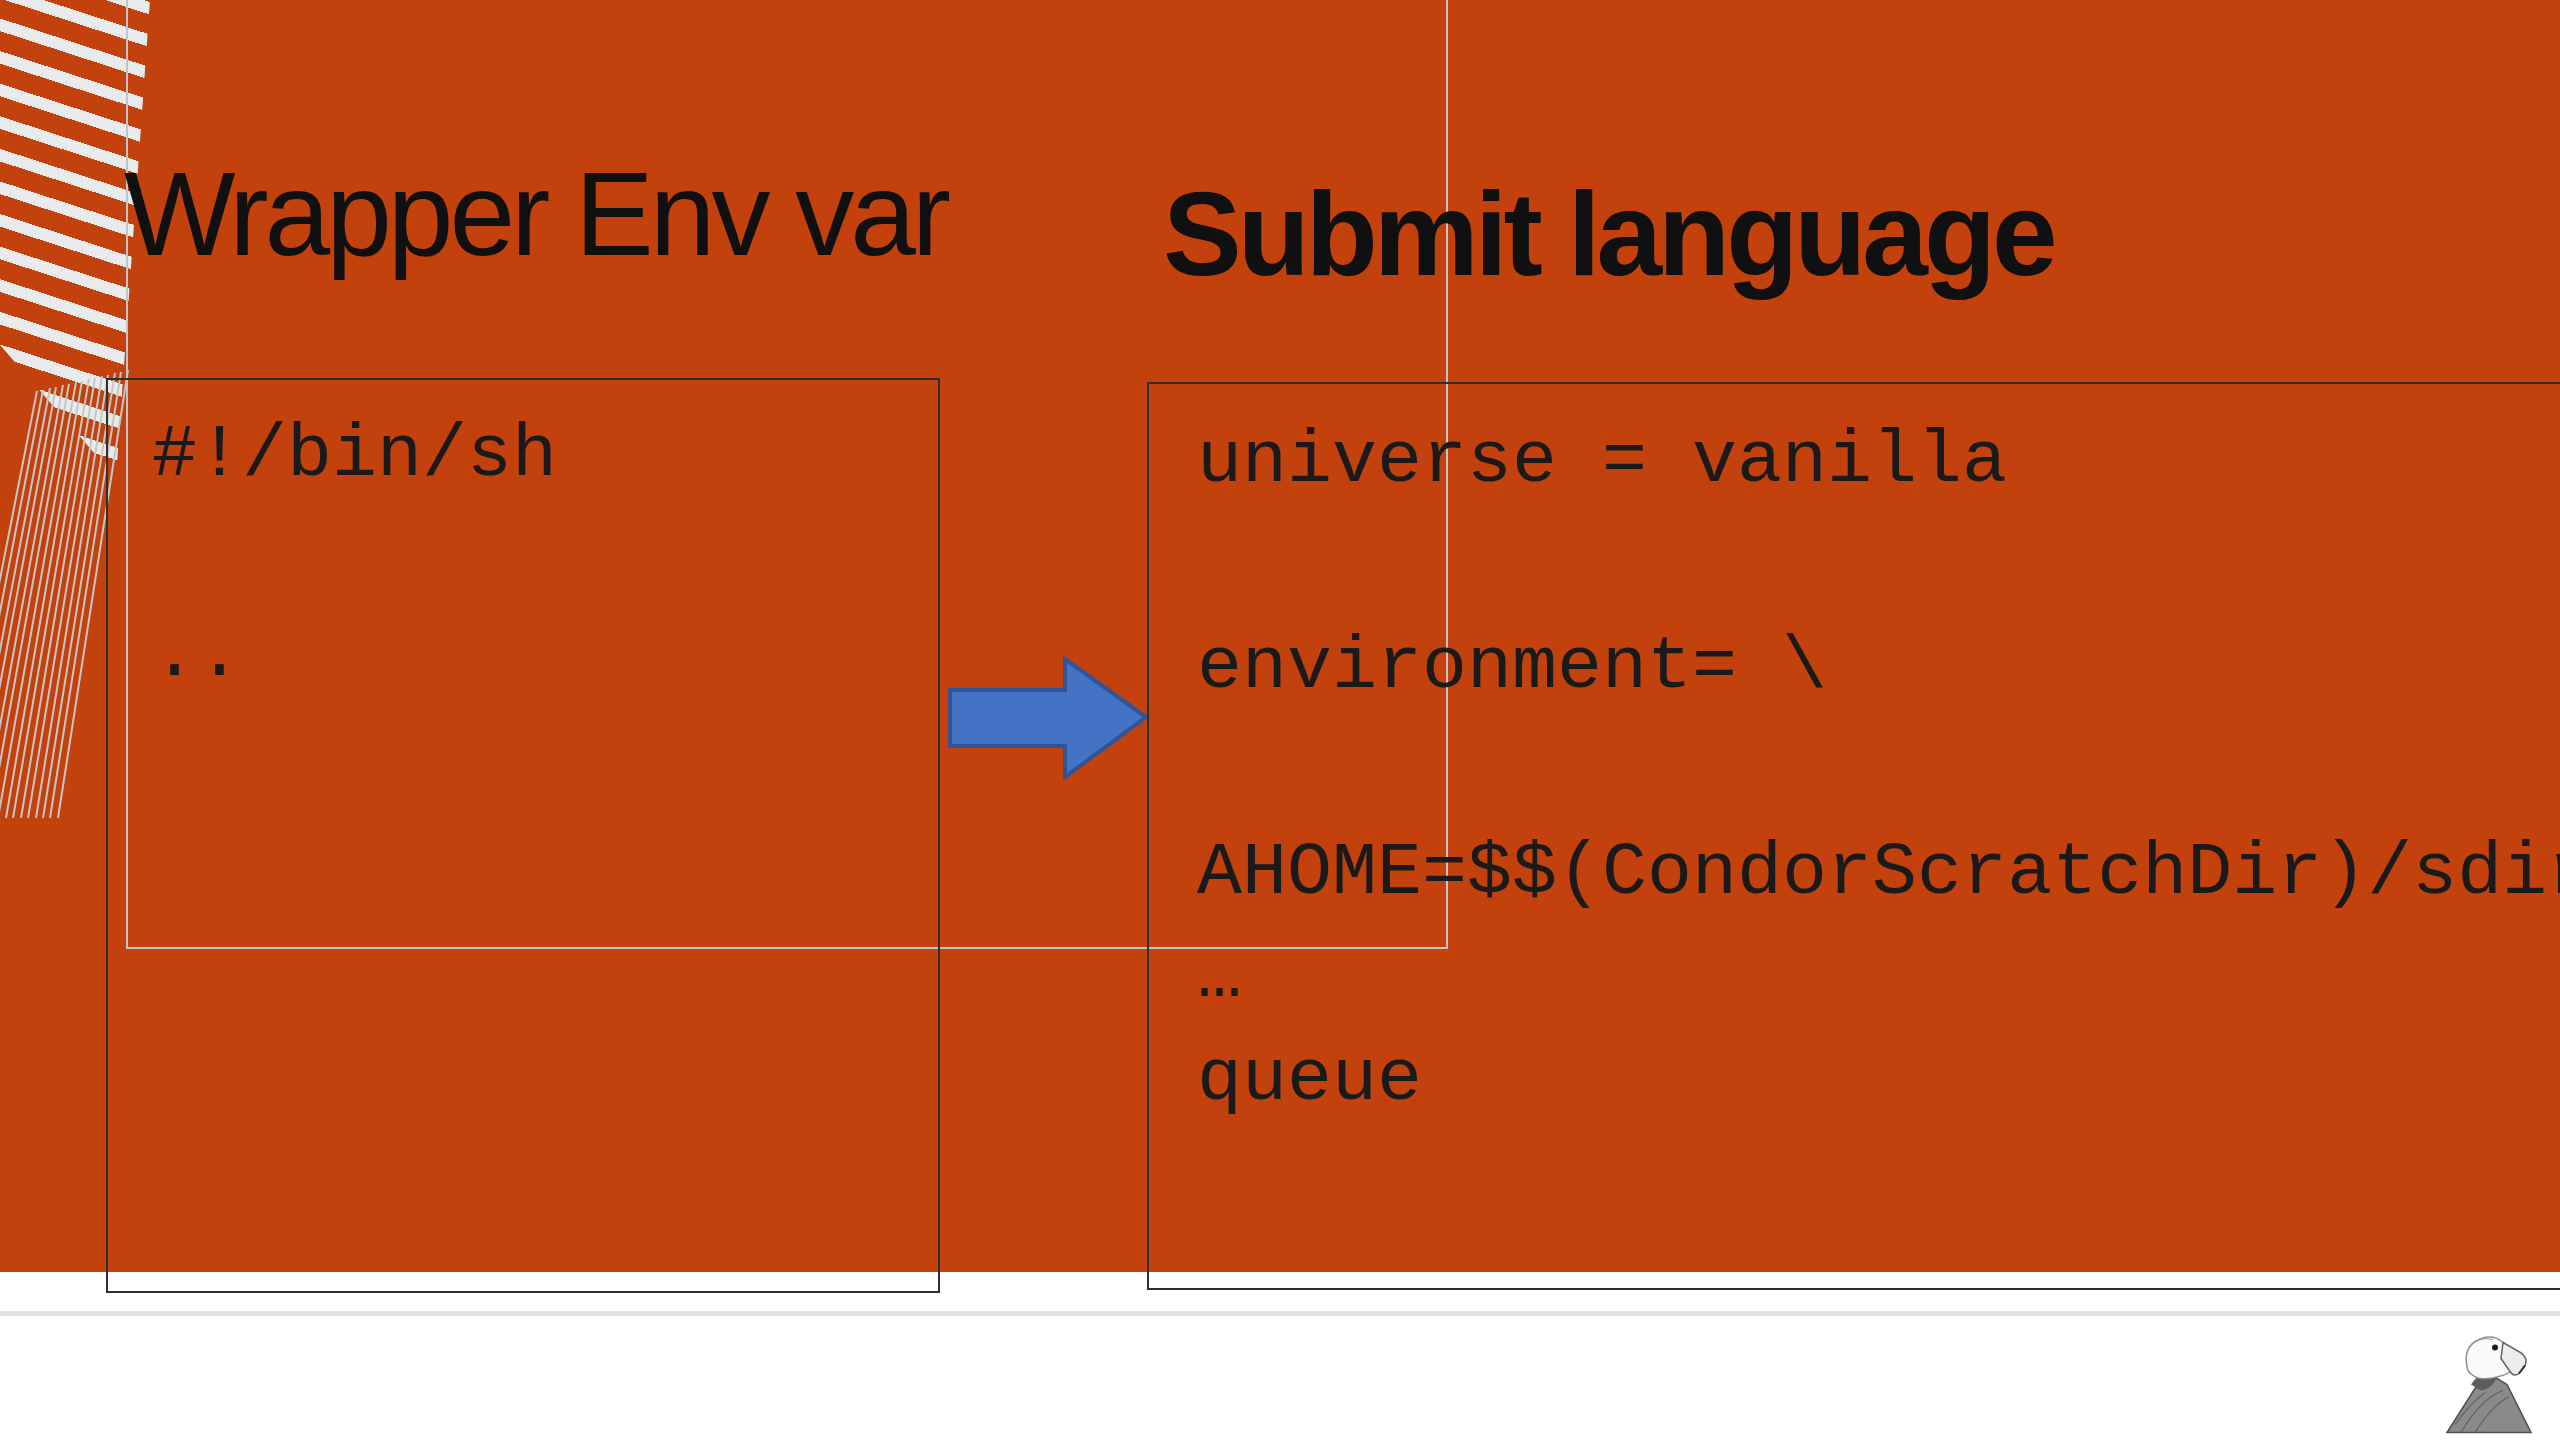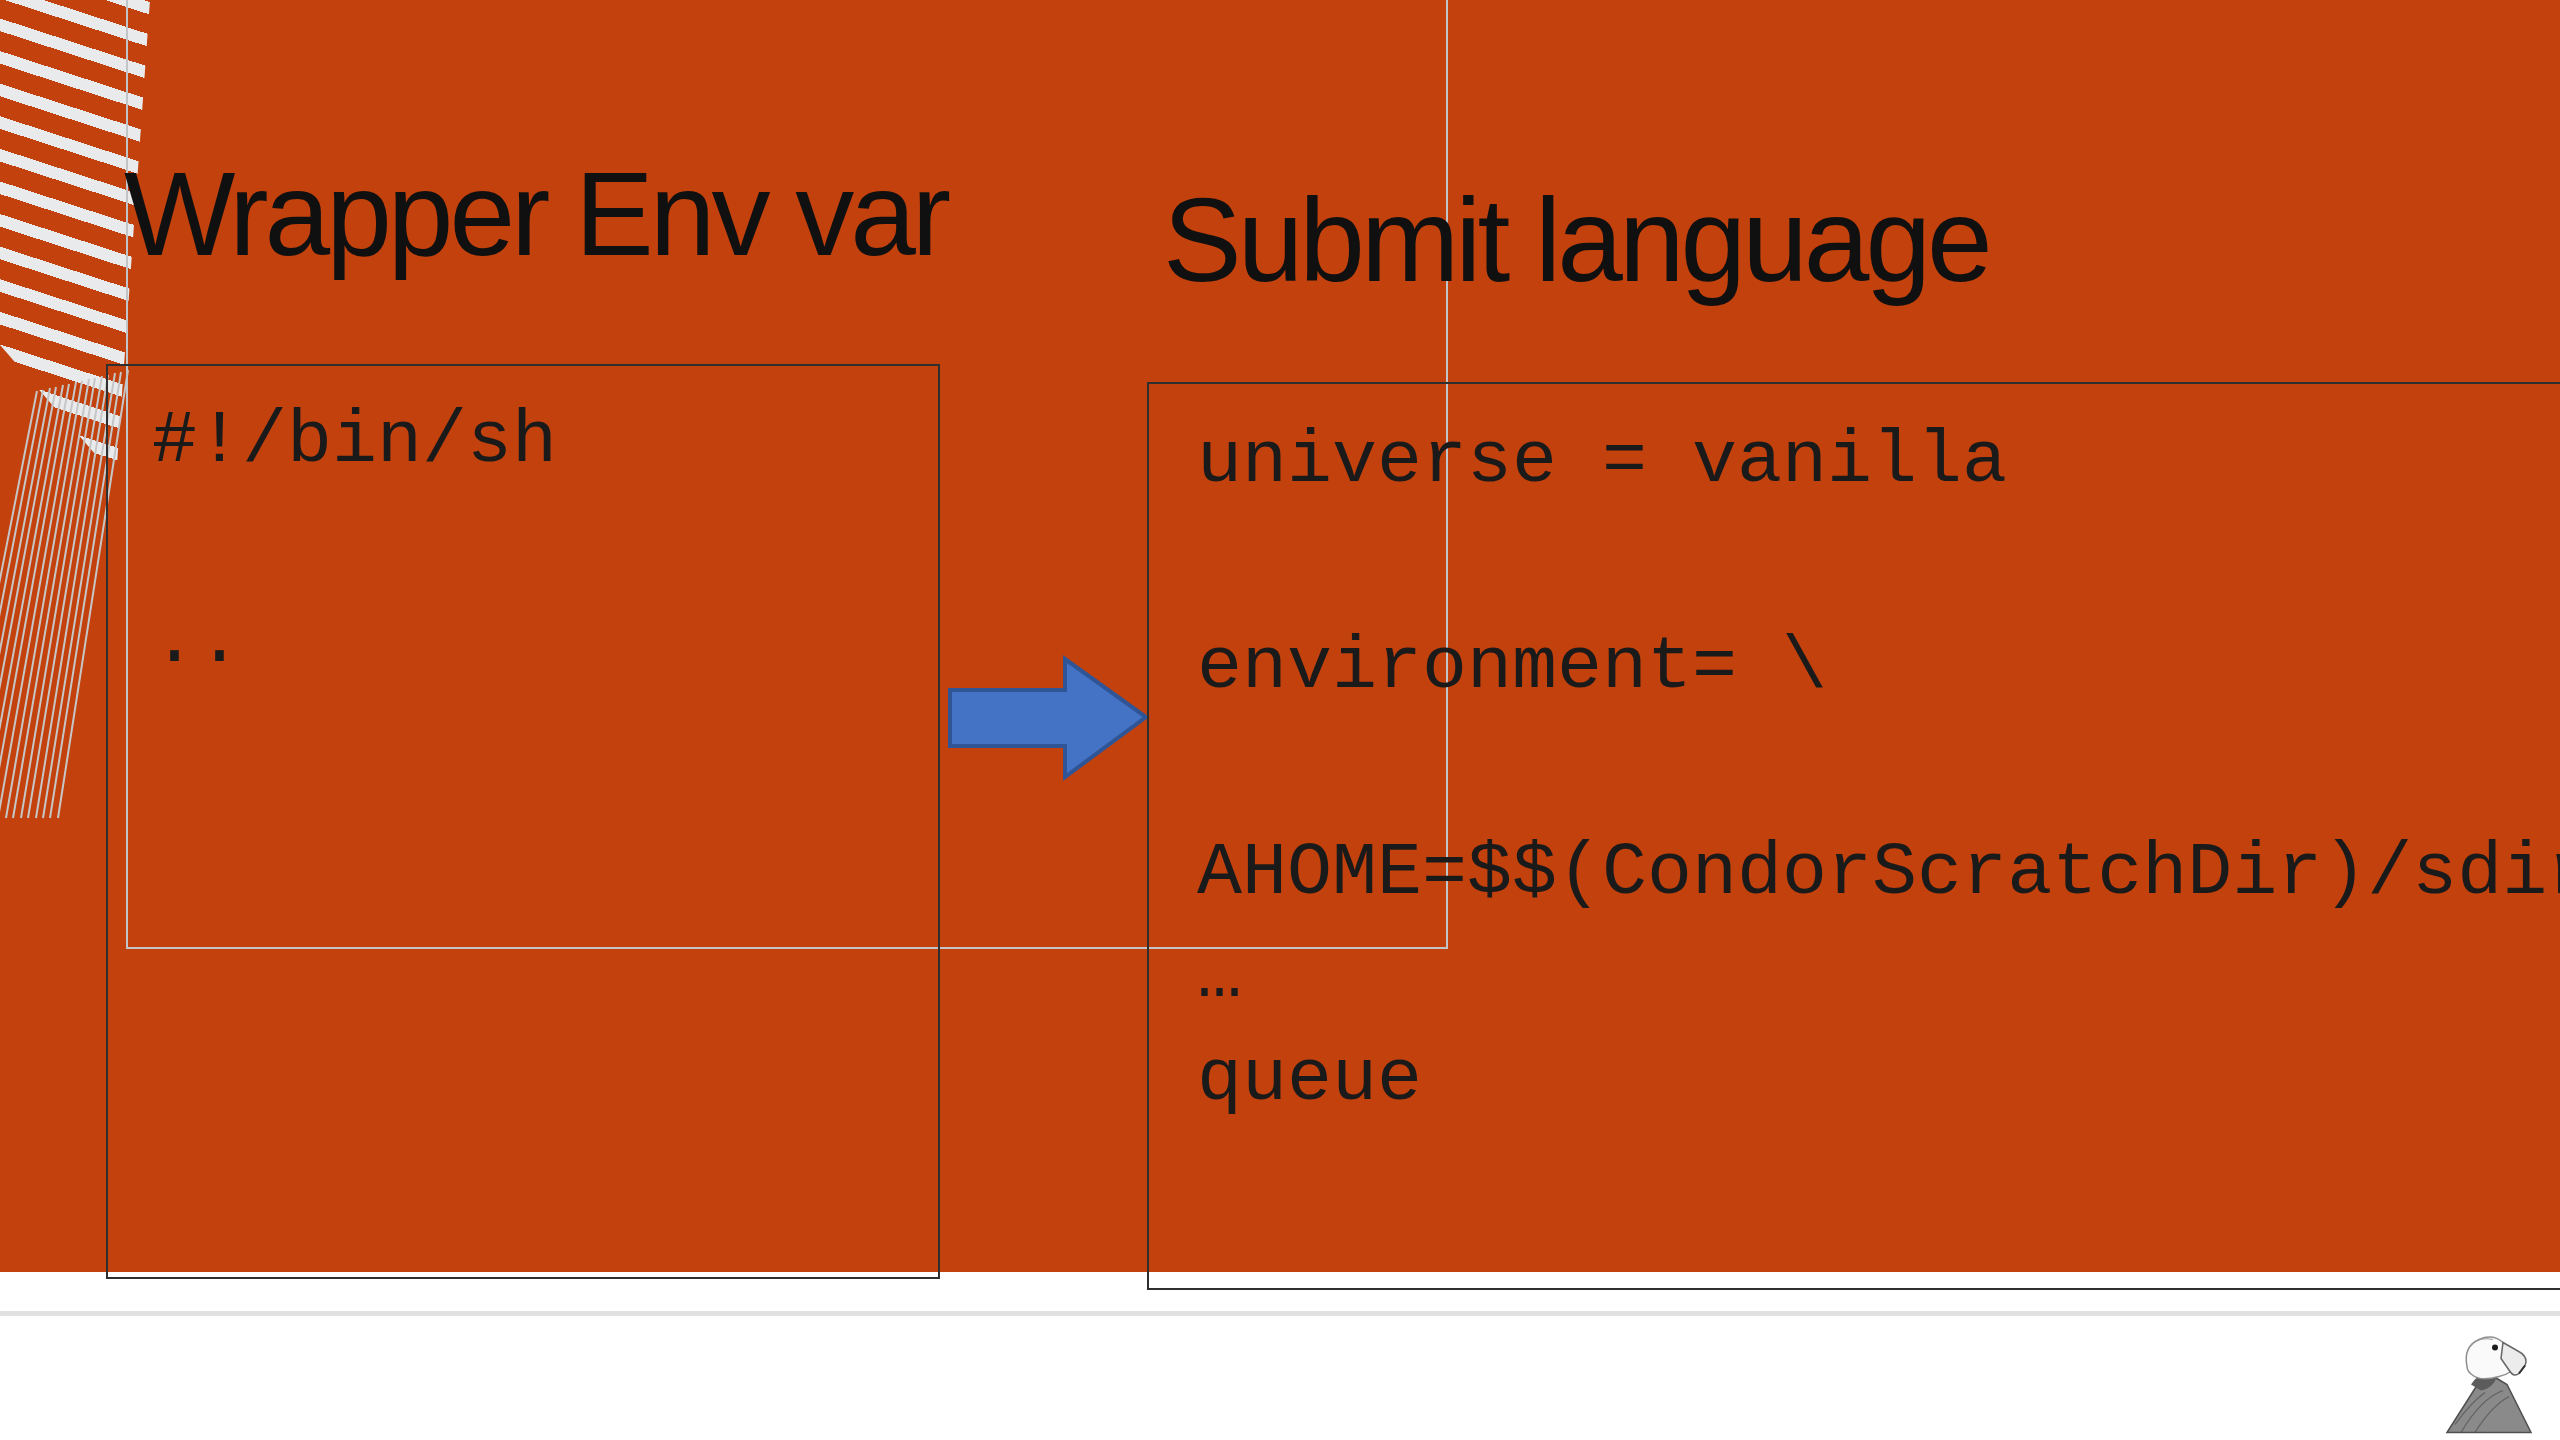--- a/index.html
+++ b/index.html
@@ -44,32 +44,32 @@
   .heading {
     position: absolute;
     font-size: 118px;
     font-weight: 400;
     letter-spacing: -4px;
     color: #101010;
     white-space: nowrap;
     line-height: 1.1;
   }
   #heading-left  { left: 124px;  top: 150px; }
-  #heading-right { left: 1163px; top: 176px; }
+  #heading-right { left: 1163px; top: 170px; font-weight: bold; }
   .codebox {
     position: absolute;
     box-sizing: border-box;
     border: 2px solid #2f2f2f;
     background: transparent;
     font-family: "Liberation Mono", monospace;
     font-size: 75px;
     color: #1a1a1a;
   }
   #wrapper-box {
-    left: 106px; top: 364px;
+    left: 106px; top: 378px;
     width: 834px; height: 915px;
     padding: 26px 0 0 44px;
   }
   #submit-box {
     left: 1147px; top: 382px;
     width: 1463px; height: 908px;
     padding: 26px 0 0 48px;
   }
   #wrapper-box .code-line { height: 100px; line-height: 100px; }
   #submit-box  .code-line { height: 103px; line-height: 103px; }

